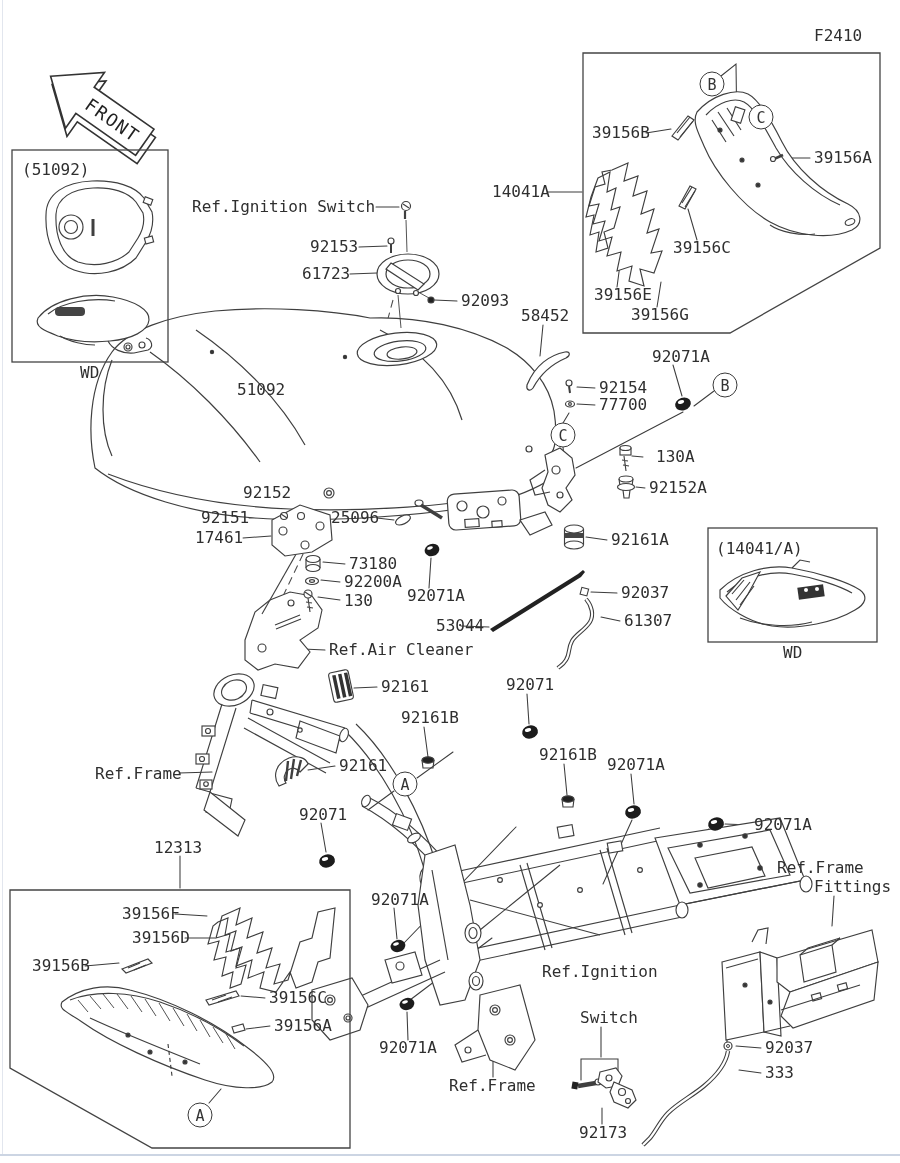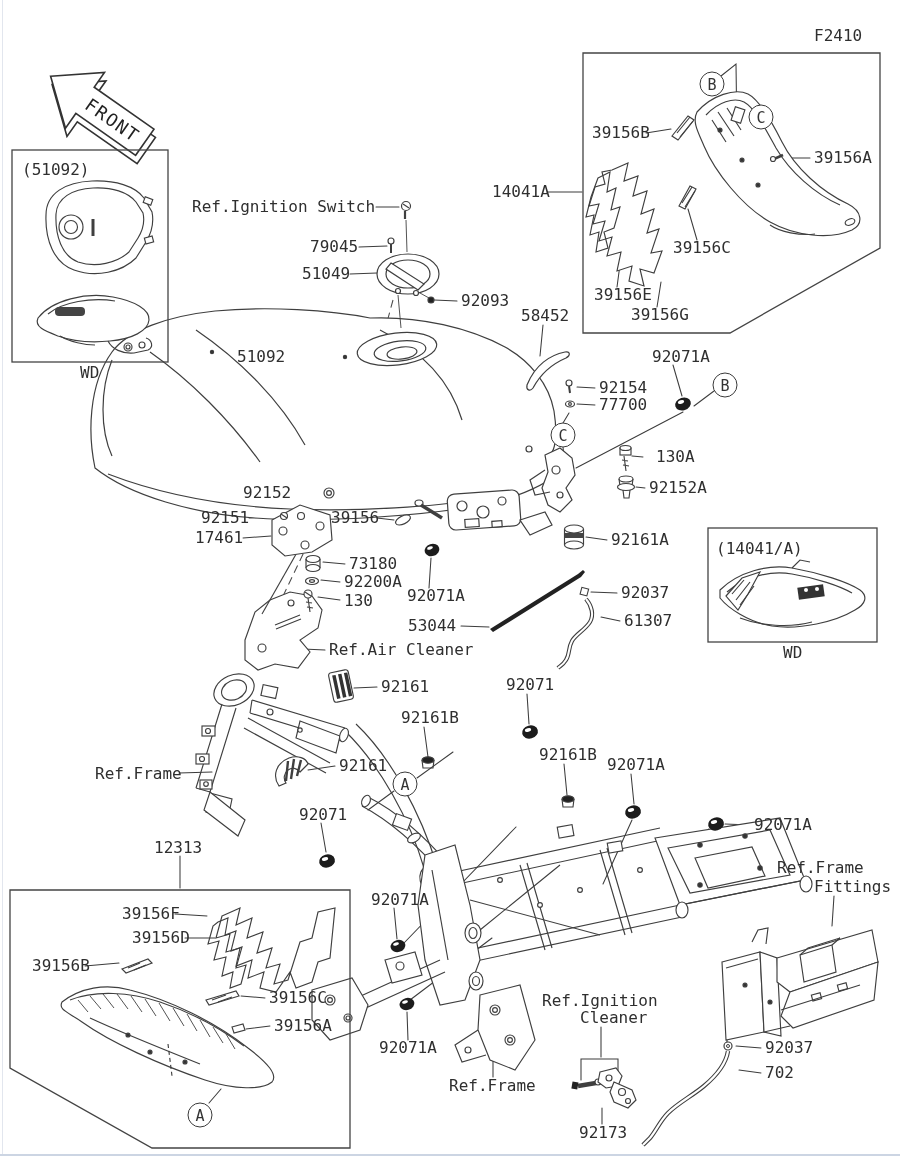--- a/index.html
+++ b/index.html
@@ -464,40 +464,40 @@
 <div class="callout" style="left:563px;top:435px">C</div>
 <div class="callout" style="left:405px;top:784px">A</div>
 <div class="callout" style="left:200px;top:1115px">A</div>
 
 <div class="lbl" style="left:22px;top:170px">(51092)</div>
 <div class="lbl" style="left:80px;top:373px">WD</div>
 <div class="lbl" style="left:716px;top:549px">(14041/A)</div>
 <div class="lbl" style="left:783px;top:653px">WD</div>
 
 <div class="lbl" style="left:192px;top:207px">Ref.Ignition Switch</div>
-<div class="lbl" style="left:310px;top:247px">79045</div>
-<div class="lbl" style="left:302px;top:274px">51049</div>
+<div class="lbl" style="left:310px;top:247px">92153</div>
+<div class="lbl" style="left:302px;top:274px">61723</div>
 <div class="lbl" style="left:461px;top:301px">92093</div>
 <div class="lbl" style="left:521px;top:316px">58452</div>
-<div class="lbl" style="left:237px;top:357px">51092</div>
+<div class="lbl" style="left:237px;top:390px">51092</div>
 <div class="lbl" style="left:599px;top:388px">92154</div>
 <div class="lbl" style="left:599px;top:405px">77700</div>
 <div class="lbl" style="left:652px;top:357px">92071A</div>
 <div class="lbl" style="left:656px;top:457px">130A</div>
 <div class="lbl" style="left:649px;top:488px">92152A</div>
 <div class="lbl" style="left:611px;top:540px">92161A</div>
 <div class="lbl" style="left:243px;top:493px">92152</div>
 <div class="lbl" style="left:201px;top:518px">92151</div>
 <div class="lbl" style="left:195px;top:538px">17461</div>
-<div class="lbl" style="left:331px;top:518px">39156</div>
+<div class="lbl" style="left:331px;top:518px">25096</div>
 <div class="lbl" style="left:349px;top:564px">73180</div>
 <div class="lbl" style="left:344px;top:582px">92200A</div>
 <div class="lbl" style="left:344px;top:601px">130</div>
 <div class="lbl" style="left:407px;top:596px">92071A</div>
-<div class="lbl" style="left:408px;top:626px">53044</div>
+<div class="lbl" style="left:436px;top:626px">53044</div>
 <div class="lbl" style="left:621px;top:593px">92037</div>
 <div class="lbl" style="left:624px;top:621px">61307</div>
 <div class="lbl" style="left:329px;top:650px">Ref.Air Cleaner</div>
 <div class="lbl" style="left:381px;top:687px">92161</div>
 <div class="lbl" style="left:401px;top:718px">92161B</div>
 <div class="lbl" style="left:95px;top:774px">Ref.Frame</div>
 <div class="lbl" style="left:339px;top:766px">92161</div>
 <div class="lbl" style="left:506px;top:685px">92071</div>
 <div class="lbl" style="left:539px;top:755px">92161B</div>
 <div class="lbl" style="left:607px;top:765px">92071A</div>
@@ -511,24 +511,24 @@
 <div class="lbl" style="left:594px;top:295px">39156E</div>
 <div class="lbl" style="left:631px;top:315px">39156G</div>
 <div class="lbl" style="left:122px;top:914px">39156F</div>
 <div class="lbl" style="left:132px;top:938px">39156D</div>
 <div class="lbl" style="left:32px;top:966px">39156B</div>
 <div class="lbl" style="left:269px;top:998px">39156C</div>
 <div class="lbl" style="left:274px;top:1026px">39156A</div>
 <div class="lbl" style="left:371px;top:900px">92071A</div>
 <div class="lbl" style="left:379px;top:1048px">92071A</div>
 <div class="lbl" style="left:449px;top:1086px">Ref.Frame</div>
-<div class="lbl" style="left:542px;top:1001px">Ref.Ignition</div>
-<div class="lbl" style="left:580px;top:1018px">Cleaner</div>
+<div class="lbl" style="left:542px;top:972px">Ref.Ignition</div>
+<div class="lbl" style="left:580px;top:1018px">Switch</div>
 <div class="lbl" style="left:579px;top:1133px">92173</div>
 <div class="lbl" style="left:765px;top:1048px">92037</div>
-<div class="lbl" style="left:765px;top:1073px">702</div>
+<div class="lbl" style="left:765px;top:1073px">333</div>
 <div class="lbl" style="left:777px;top:868px">Ref.Frame</div>
 <div class="lbl" style="left:814px;top:887px">Fittings</div>
 
 <div class="edge-v"></div>
 <div class="edge-h"></div>
 
 </div>
 
 </body></html>

